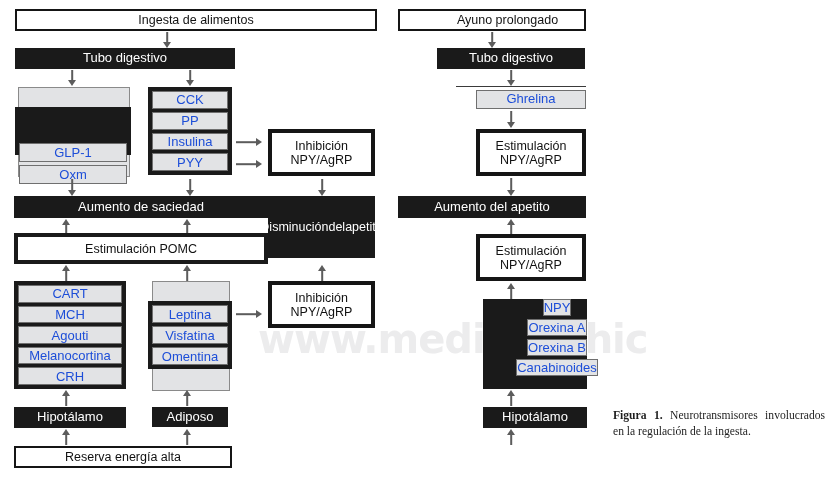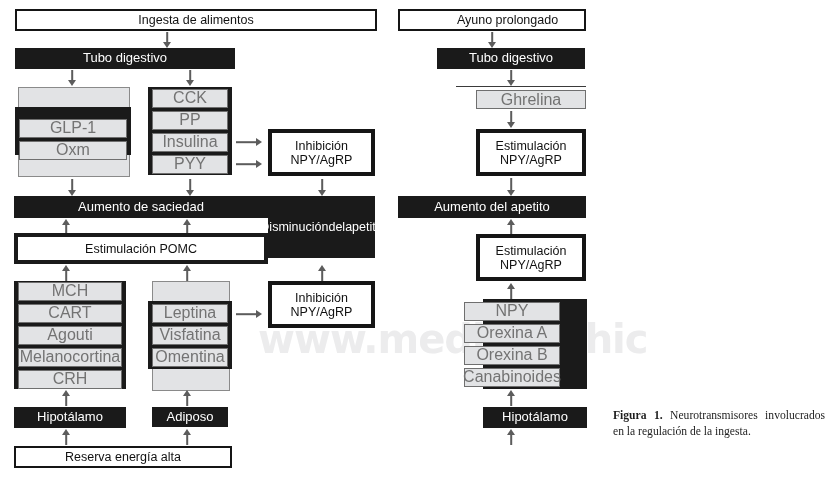--- a/index.html
+++ b/index.html
@@ -14,21 +14,21 @@
   .node{position:absolute;box-sizing:border-box;display:flex;align-items:center;
         justify-content:center;text-align:center;line-height:1.12;}
 
   
   .white-thin{background:#ffffff;border:2px solid #151515;font-size:12.5px;}
   
   .white-thick{background:#ffffff;border:4px solid #151515;font-size:12.5px;}
   
   .black-bar{background:#1a1a1a;color:#ffffff;font-size:13px;border:0;}
   
-  .gray-chip{background:#e2e3e5;border:1px solid #6f6f6f;font-size:16px;color:#737373;}
+  .gray-chip{background:#e2e3e5;border:1px solid #6f6f6f;font-size:13px;color:#1d4ed8;}
   
   .gray-panel{background:#e2e3e5;border:1px solid #8a8a8a;}
   
   .black-frame{background:#1a1a1a;}
 
   .stack{position:absolute;box-sizing:border-box;display:flex;flex-direction:column;
          justify-content:center;gap:3px;padding:4px 4px;}
   .stack .gray-chip{height:17px;display:flex;align-items:center;justify-content:center;}
 
   
@@ -86,21 +86,21 @@
     <div class="shaft" style="height:11px;"></div>
       <div class="head"></div>
   </div>
   <div class="arrow arr-down" style="left:184px;top:70px;width:12px;height:16px;">
     <div class="shaft" style="height:11px;"></div>
       <div class="head"></div>
   </div>
 
   <div class="gray-panel" style="position:absolute;left:18px;top:87px;width:110px;height:88px;"></div>
   <div class="black-frame" style="position:absolute;left:15px;top:107px;width:116px;height:48px;"></div>
-  <div class="stack" style="left:15px;top:107px;width:116px;height:64px;">
+  <div class="stack" style="left:15px;top:124px;width:116px;height:64px;justify-content:flex-end;">
     <div class="gray-chip">GLP-1</div>
     <div class="gray-chip">Oxm</div>
   </div>
 
   <div class="black-frame" style="position:absolute;left:148px;top:87px;width:84px;height:88px;"></div>
   <div class="stack" style="left:148px;top:87px;width:84px;height:88px;">
     <div class="gray-chip">CCK</div>
     <div class="gray-chip">PP</div>
     <div class="gray-chip">Insulina</div>
     <div class="gray-chip">PYY</div>
@@ -165,22 +165,22 @@
     <div class="shaft" style="height:11px;"></div>
       <div class="head"></div>
   </div>
   <div class="arrow arr-up" style="left:316px;top:265px;width:12px;height:16px;">
     <div class="shaft" style="height:11px;"></div>
       <div class="head"></div>
   </div>
 
   <div class="black-frame" style="position:absolute;left:14px;top:281px;width:112px;height:108px;"></div>
   <div class="stack" style="left:14px;top:281px;width:112px;height:108px;">
+    <div class="gray-chip">CART</div>
     <div class="gray-chip">MCH</div>
-    <div class="gray-chip">CART</div>
     <div class="gray-chip">Agouti</div>
     <div class="gray-chip">Melanocortina</div>
     <div class="gray-chip">CRH</div>
   </div>
 
   <div class="gray-panel" style="position:absolute;left:152px;top:281px;width:76px;height:108px;"></div>
   <div class="black-frame" style="position:absolute;left:148px;top:301px;width:84px;height:68px;"></div>
   <div class="stack" style="left:148px;top:301px;width:84px;height:68px;">
     <div class="gray-chip">Leptina</div>
     <div class="gray-chip">Visfatina</div>
@@ -277,21 +277,21 @@
     <span>Estimulación</span>
     <span>NPY/AgRP</span>
   </div>
 
   <div class="arrow arr-up" style="left:505px;top:283px;width:12px;height:16px;">
     <div class="shaft" style="height:11px;"></div>
       <div class="head"></div>
   </div>
 
   <div class="black-frame" style="position:absolute;left:483px;top:299px;width:104px;height:90px;"></div>
-  <div class="stack" style="left:460px;top:299px;width:104px;height:90px;">
+  <div class="stack" style="left:505px;top:299px;width:104px;height:76px;align-items:center;">
     <div class="gray-chip">NPY</div>
     <div class="gray-chip">Orexina A</div>
     <div class="gray-chip">Orexina B</div>
     <div class="gray-chip">Canabinoides</div>
   </div>
 
   <div class="arrow arr-up" style="left:505px;top:390px;width:12px;height:16px;">
     <div class="shaft" style="height:11px;"></div>
       <div class="head"></div>
   </div>

